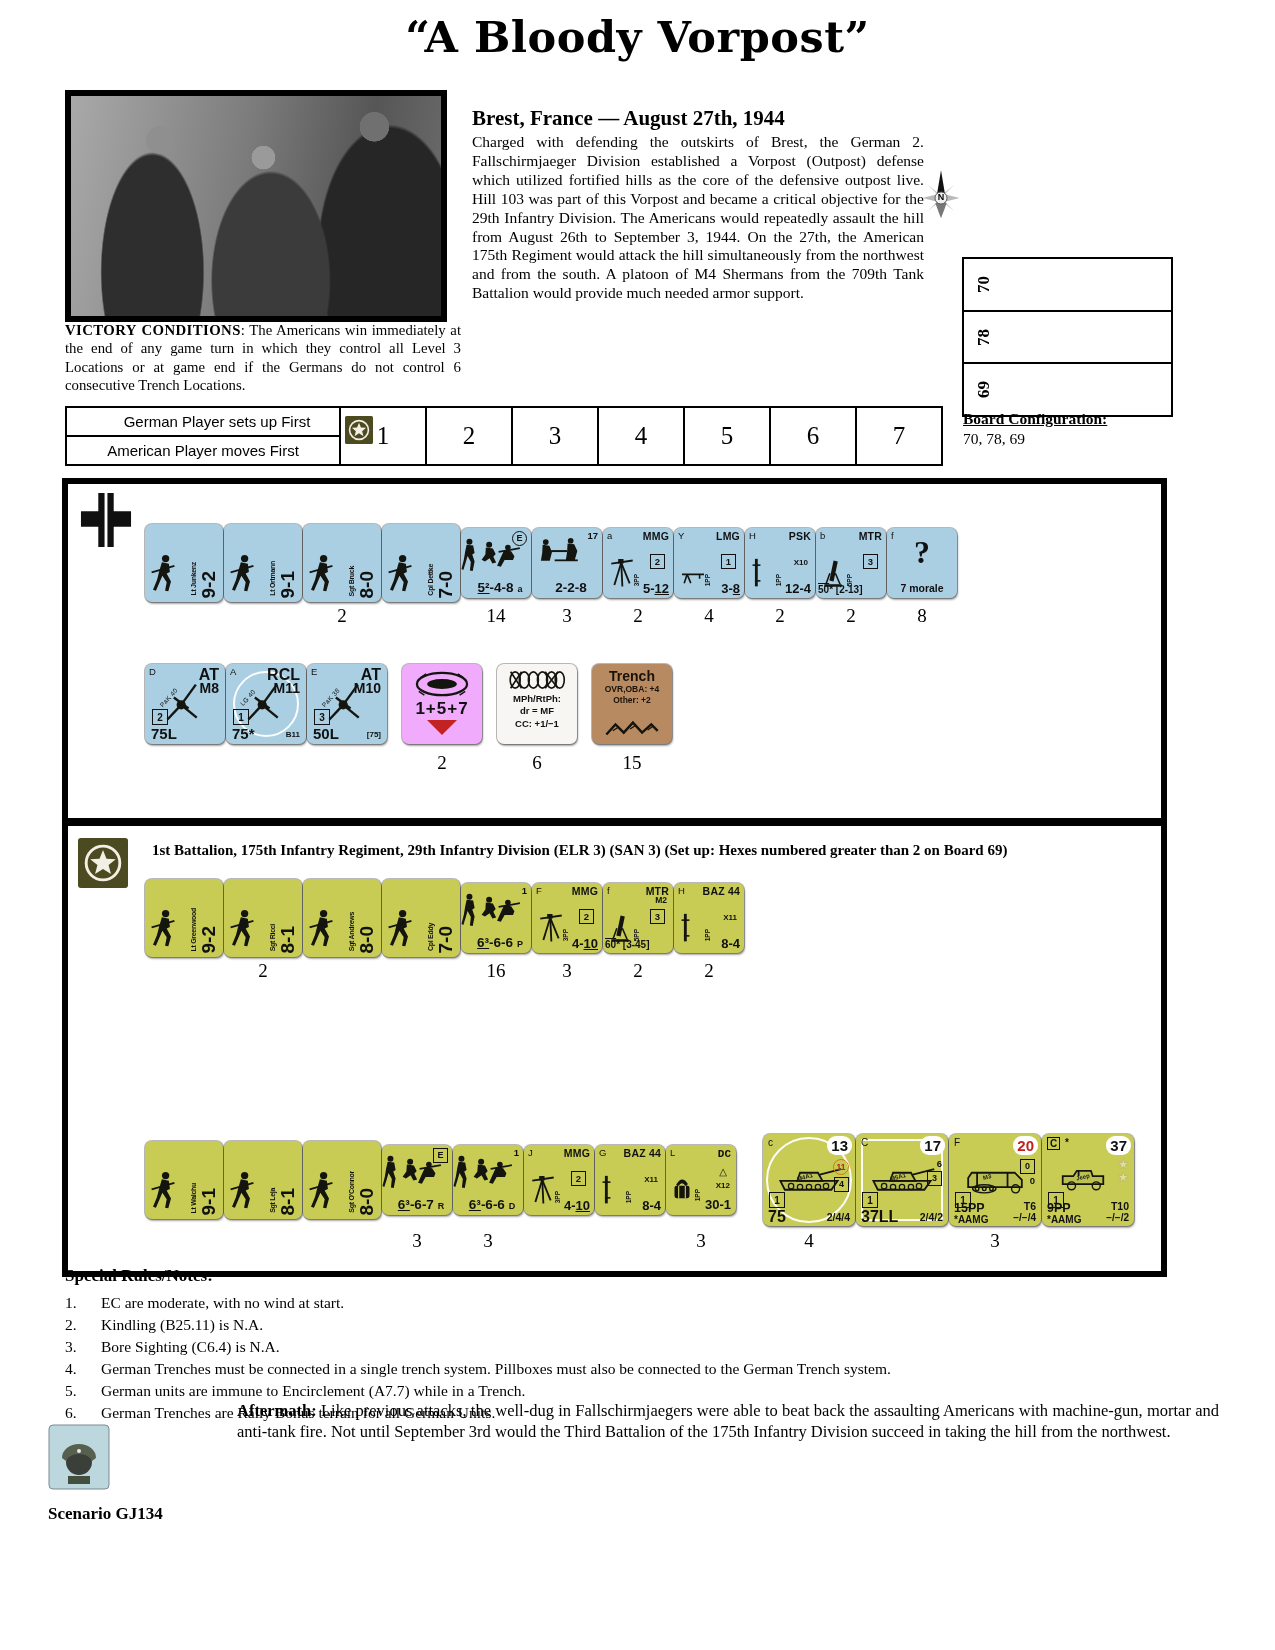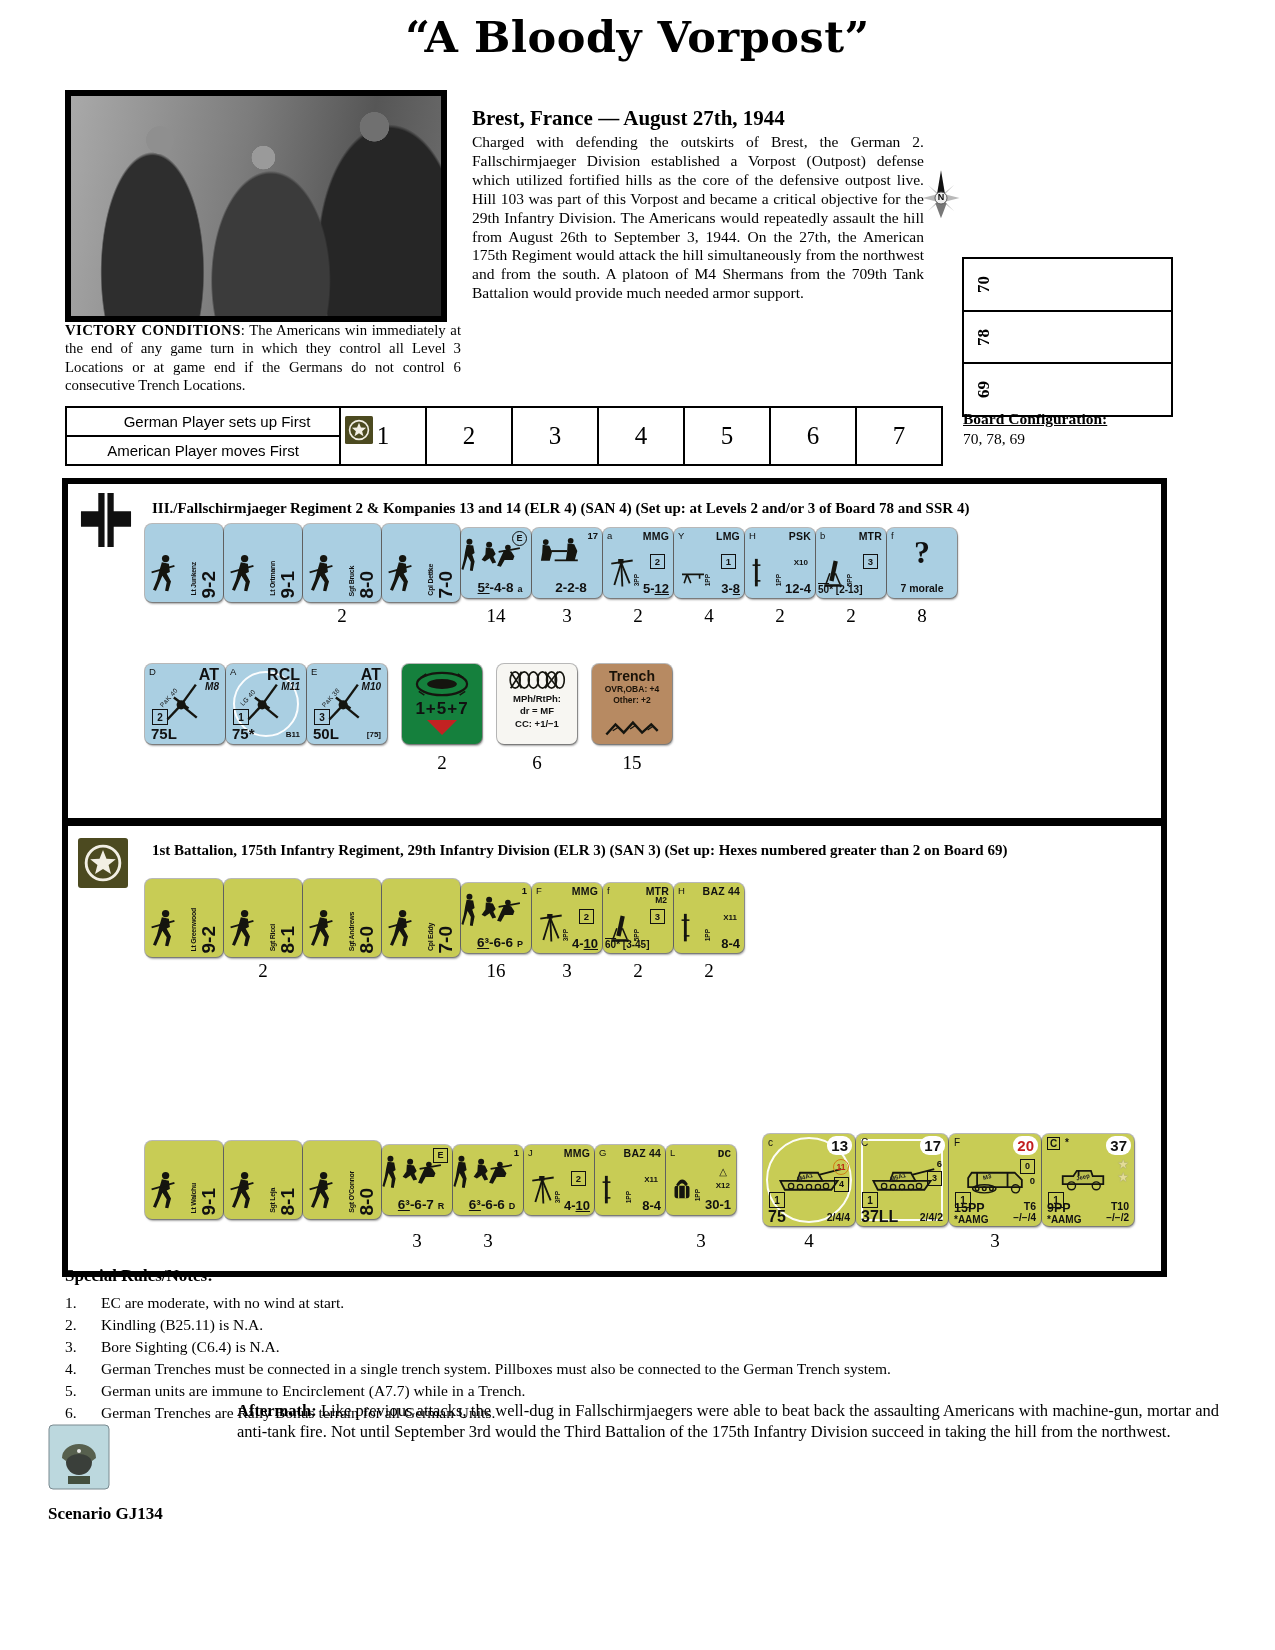--- a/index.html
+++ b/index.html
@@ -72,21 +72,21 @@
   .r-sm .cbox{height:72px;}
   .r-md .cbox{height:84px;}
   .r-mix .cbox{height:96px;}
   .count{margin-top:6px;font-size:19px;height:24px;}
   .r-mix .count{margin-top:2px;}
   
   .cnt{position:relative;border-radius:7px;background:#aacfe2;color:#111;overflow:hidden;
     font-family:"Liberation Sans",sans-serif;
     box-shadow:0 0 0 1px rgba(0,0,0,.28),1px 2px 2px rgba(0,0,0,.35);}
   .cnt.american{background:#c8cc55;}
-  .cnt.gray{background:#15803d;}
+  .cnt.gray{background:#f0abfc;}
   .cnt.white{background:#f7f6f2;}
   .cnt.brown{background:#b78a62;}
   .sm{width:70px;height:70px;}
   .md{width:80px;height:80px;}
   .lg{width:92px;height:92px;}
   .vtx{writing-mode:vertical-rl;transform:rotate(180deg);}
   .icon{display:block;line-height:0;}
   u{text-decoration:underline;}
   .ov{text-decoration:overline;}
   .sfx{font-size:9px;font-weight:bold;}
@@ -113,21 +113,21 @@
     display:flex;align-items:center;justify-content:center;font-size:9.5px;font-weight:bold;}
   .sw-note{position:absolute;top:30px;right:7px;font-size:8px;font-weight:bold;}
   .sw-rating{position:absolute;right:4px;bottom:2px;font-size:13px;font-weight:bold;}
   .sw-rating.long{left:2px;right:2px;text-align:left;font-size:10px;bottom:3px;}
   
   .mo-glyph{margin-top:6px;text-align:center;font-size:32px;font-weight:bold;font-family:"Liberation Serif",serif;}
   .mo-label{position:absolute;bottom:4px;left:0;right:0;text-align:center;font-size:10.5px;font-weight:bold;}
   
   .g-type{position:absolute;top:3px;right:6px;text-align:right;line-height:.95;}
   .g-type .t1{font-size:16px;font-weight:bold;display:block;}
-  .g-type .t2{font-size:10px;font-weight:bold;display:block;font-style:italic;}
+  .g-type .t2{font-size:14px;font-weight:bold;display:block;}
   .g-lbl{position:absolute;top:30px;left:12px;font-size:6.5px;transform:rotate(-48deg);letter-spacing:.3px;}
   .g-icon{position:absolute;left:16px;top:17px;}
   .g-box{position:absolute;left:7px;bottom:19px;width:14px;height:14px;border:1.4px solid #111;
     display:flex;align-items:center;justify-content:center;font-size:10px;font-weight:bold;}
   .g-cal{position:absolute;left:6px;bottom:2px;font-size:15px;font-weight:bold;}
   .g-note{position:absolute;right:6px;bottom:5px;font-size:8px;font-weight:bold;}
   .ring-c{position:absolute;inset:7px;border:2px solid rgba(255,255,255,.95);border-radius:50%;}
   
   .k-assault{text-align:center;}
   .as-icon{display:block;margin:7px auto 2px;}
@@ -270,21 +270,20 @@
   <div>70, 78, 69</div>
 </div>
 
 <section class="panel g-panel">
   <span class="faction-icon cross" id="cross-slot">
       <svg viewBox="0 0 54 58" width="100%" height="100%">
         <path d="M19 1 L35 1 L35 20 L53 20 L53 36 L35 36 L35 57 L19 57 L19 36 L1 36 L1 20 L19 20 Z" fill="#101010"></path>
         <rect x="25.5" y="1" width="3" height="56" fill="#fff"></rect>
       </svg>
     </span>
-  <h3>III./Fallschirmjaeger Regiment 2 &amp; Kompanies 13 and 14 (ELR 4) (SAN 4) (Set up: at Levels 2 and/or 3 of Board 78 and SSR 4)</h3>
   <div class="crow r-sm" id="g-row1">
       <div class="cell">
         <div class="cbox">
           <div class="cnt sm german k-leader">
             <span class="icon l-fig"><svg viewBox="0 0 26 36" width="28" height="50">
                 <g fill="#15150f">
                   <circle cx="14.5" cy="4.6" r="3.4"></circle>
                   <path d="M11 8 L17.5 9.5 L18.5 17 L15.5 18.5 L19.5 26 L17 35 L14 34.5 L15.5 26.5 L11.5 20.5 L8.5 27.5 L5.5 34.5 L2.8 33.5 L6.5 24.5 L8.5 16.5 Z"></path>
                   <rect x="1" y="13.5" width="22" height="1.7" transform="rotate(-16 12 14)"></rect>
                 </g>

